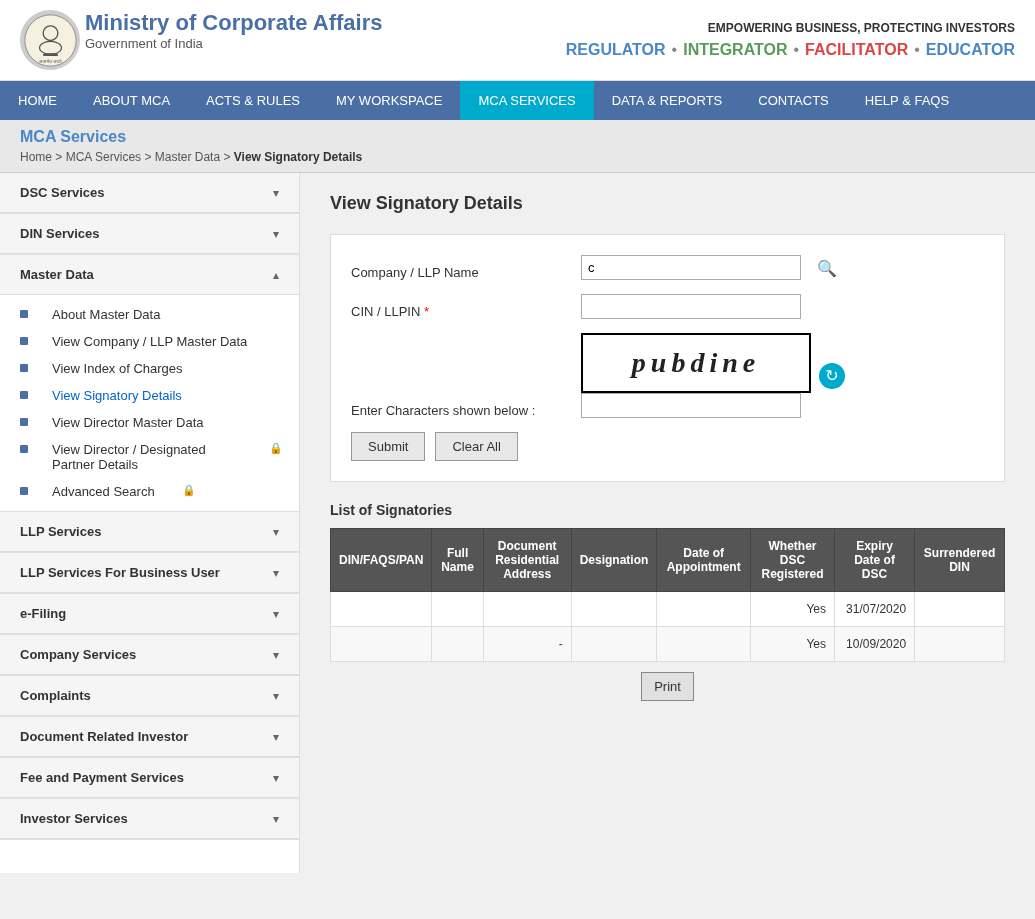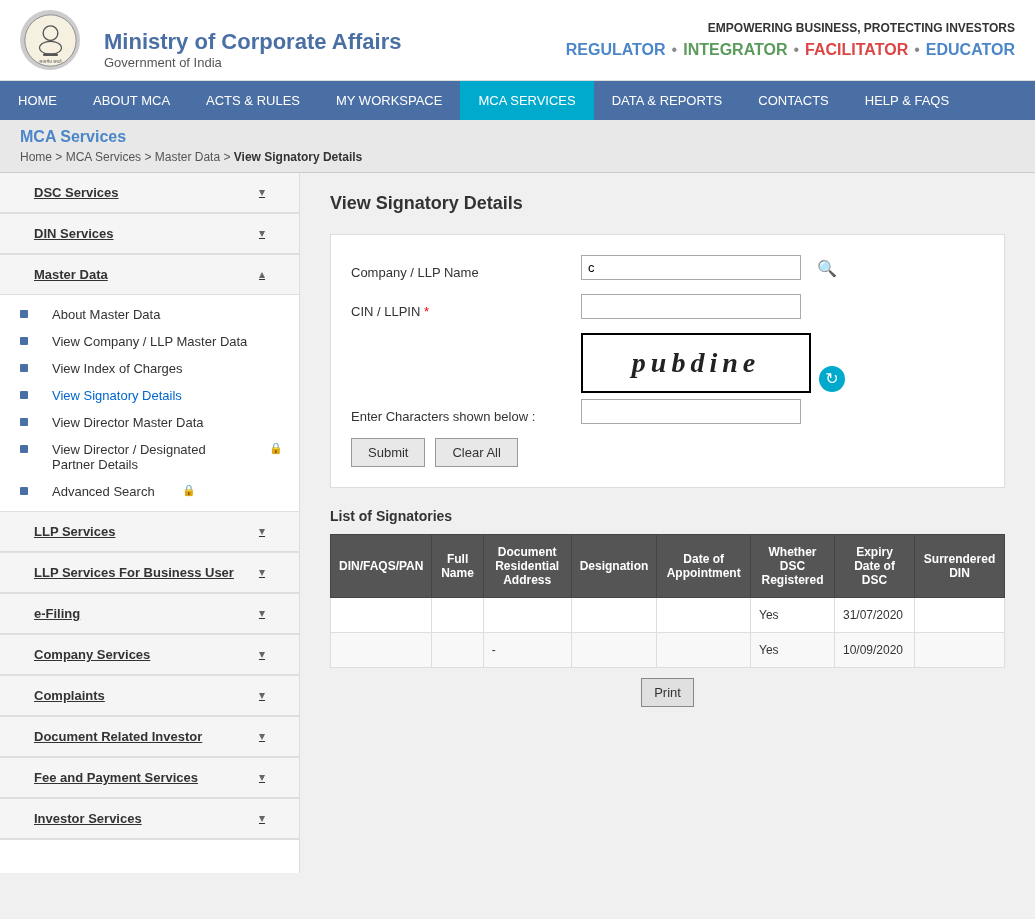--- a/index.html
+++ b/index.html
@@ -1,20 +1,20 @@
 <!DOCTYPE html>
 <html><head>
   <meta charset="utf-8">
   <style>
     * { box-sizing: border-box; margin: 0; padding: 0; }
     body { font-family: Arial, sans-serif; font-size: 13px; background: #f0f0f0; color: #333; }
 
     
     .header { background: #fff; padding: 10px 20px; display: flex; align-items: center; justify-content: space-between; border-bottom: 1px solid #ddd; }
-    .header-left { display: flex; align-items: flex-end; gap: 24px; }
+    .header-left { display: flex; align-items: flex-start; gap: 5px; }
     .logo-emblem { width: 60px; height: 60px; background: #ccc; border-radius: 50%; display: flex; align-items: center; justify-content: center; font-size: 10px; color: #666; overflow: hidden; }
     .logo-emblem svg { width: 55px; height: 55px; }
     .header-title { display: flex; flex-direction: column; }
     .header-title .org-name { font-size: 22px; font-weight: bold; color: #4a6fa5; }
     .header-title .gov-name { font-size: 13px; color: #555; }
     .header-right { text-align: right; }
     .header-right .tagline { font-size: 12px; font-weight: bold; color: #333; margin-bottom: 6px; }
     .header-right .roles { display: flex; align-items: flex-end; gap: 6px; font-size: 16px; }
     .role-item { font-weight: bold; }
     .role-dot { color: #888; }
@@ -34,21 +34,21 @@
     .breadcrumb { font-size: 12px; color: #555; }
     .breadcrumb a { color: #555; text-decoration: none; }
     .breadcrumb .current { color: #333; font-weight: bold; }
 
     
     .main-layout { display: flex; background: #f0f0f0; min-height: 700px; }
 
     
     .sidebar { width: 300px; min-width: 300px; background: #fff; border-right: 1px solid #ddd; padding-bottom: 20px; }
     .sidebar-section { border-bottom: 1px solid #e0e0e0; }
-    .sidebar-section-header { display: flex; justify-content: space-between; align-items: flex-start; padding: 12px 34px; cursor: pointer; background: #f5f5f5; border-bottom: 1px solid #ddd; text-decoration: underline; }
+    .sidebar-section-header { display: flex; justify-content: space-between; align-items: flex-end; padding: 12px 20px; cursor: pointer; background: #f5f5f5; border-bottom: 1px solid #ddd; }
     .sidebar-section-title { font-size: 13px; font-weight: bold; color: #333; }
     .sidebar-section-arrow { font-size: 12px; color: #666; }
     .sidebar-items { padding: 6px 0; }
     .sidebar-item { display: flex; align-items: flex-start; padding: 6px 16px 6px 20px; cursor: pointer; gap: 24px; }
     .sidebar-item-dot { width: 8px; height: 8px; min-width: 8px; background: #4a6fa5; border-radius: 1px; margin-top: 3px; }
     .sidebar-item-label { font-size: 13px; color: #333; }
     .sidebar-item-label.active { color: #0066cc; }
     .sidebar-item-lock { font-size: 11px; margin-left: 4px; }
 
     
@@ -67,21 +67,21 @@
     .captcha-refresh { width: 26px; height: 26px; background: #00aacc; border-radius: 50%; display: flex; align-items: center; justify-content: center; color: #fff; font-size: 16px; cursor: pointer; }
     .captcha-input { border: 1px solid #aaa; padding: 4px 6px; font-size: 13px; width: 220px; }
 
     .btn { padding: 6px 16px; font-size: 13px; cursor: pointer; border: 1px solid #999; background: #e8e8e8; color: #333; }
     .btn-row { display: flex; gap: 10px; margin-top: 6px; }
 
     
     .list-title { font-size: 14px; font-weight: bold; color: #333; margin-bottom: 10px; }
     .signatory-table { width: 100%; border-collapse: collapse; font-size: 12px; }
     .signatory-table th { background: #555; color: #fff; padding: 10px 8px; text-align: center; border: 1px solid #444; font-size: 12px; }
-    .signatory-table td { padding: 10px 8px; text-align: left; border: 1px solid #ddd; background: #fff; }
+    .signatory-table td { padding: 10px 8px; text-align: right; border: 1px solid #ddd; background: #fff; }
     .signatory-table tr:nth-child(even) td { background: #f8f8f8; }
 
     .print-row { display: flex; justify-content: center; margin-top: 10px; }
     .btn-print { padding: 6px 12px; font-size: 13px; cursor: pointer; border: 1px solid #888; background: #e0e0e0; color: #333; }
 
     
     .search-icon-btn { background: none; border: none; cursor: pointer; font-size: 16px; color: #666; padding: 2px 6px; }
   </style>
 </head>
 <body>
@@ -267,21 +267,21 @@
         <span class="form-label">
           <span>CIN / LLPIN</span>
           <span style="color:red;"> *</span>
         </span>
         <input class="form-input" type="text" value="" style="">
       </div>
 
       <div class="captcha-row">
         <span class="captcha-label">Enter Characters shown below :</span>
         <div class="captcha-box">
-          <div style="display:flex; flex-direction:column; gap:6px;">
+          <div style="display:flex; flex-direction:column; gap:0;">
             <div class="captcha-image">
               <span style="font-family:serif; font-style:italic; letter-spacing:5px; font-size:28px; color:#222;">pubdine</span>
             </div>
             <input class="captcha-input" type="text" placeholder="" style="">
           </div>
           <div class="captcha-refresh" title="Refresh Captcha">↻</div>
         </div>
       </div>
 
       <div class="btn-row">

